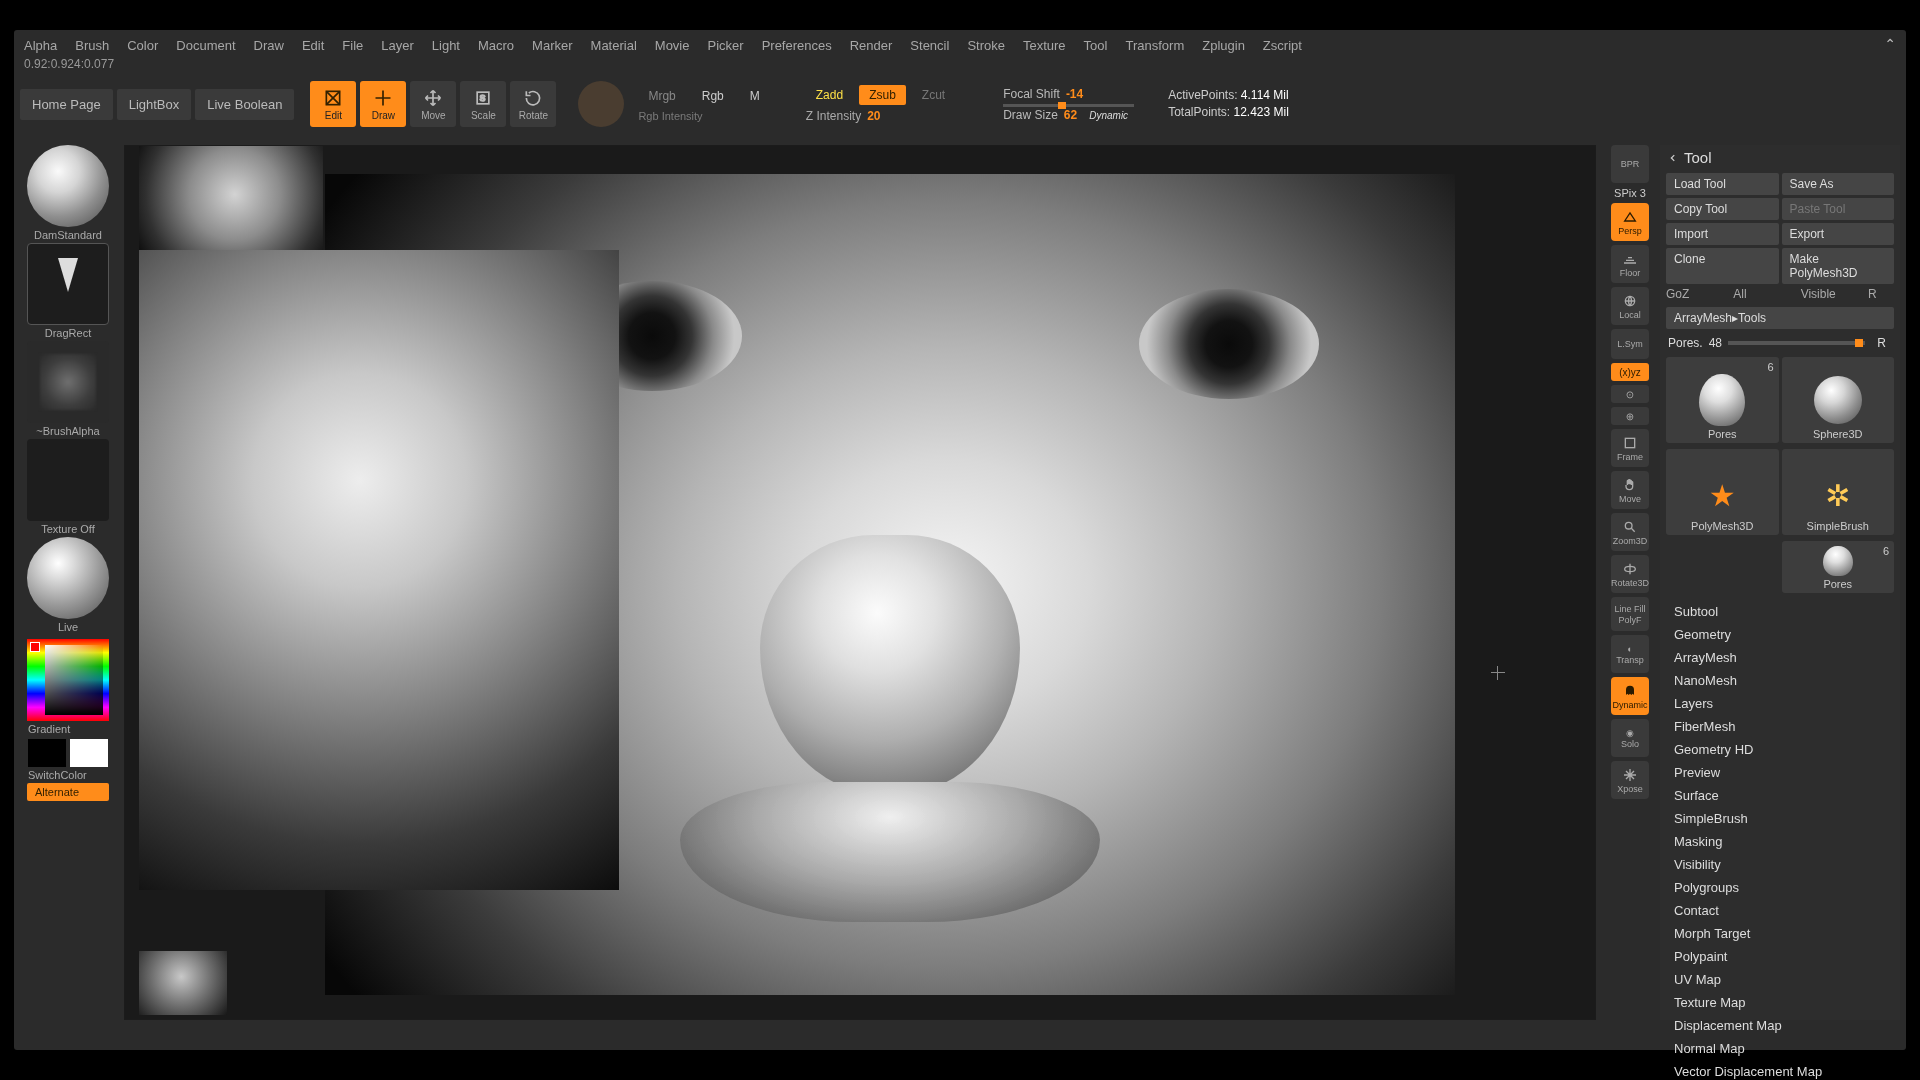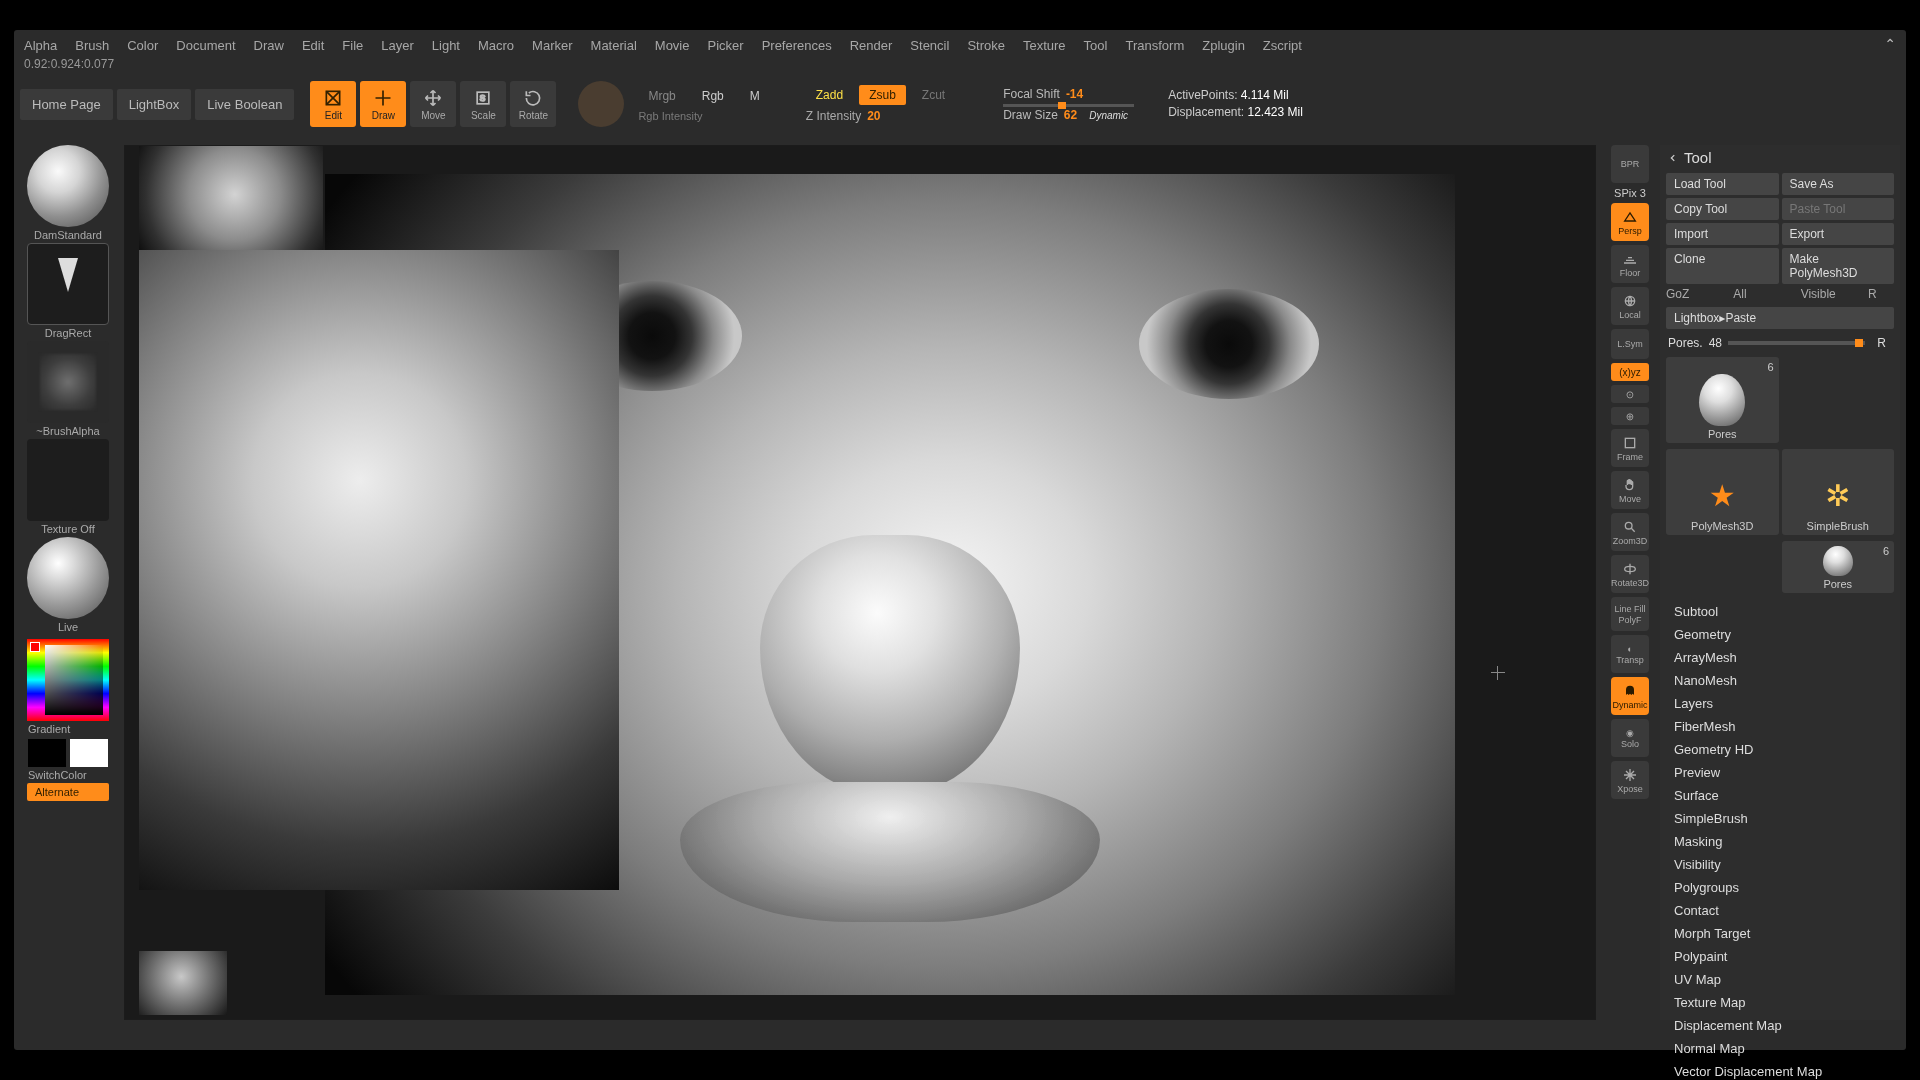--- a/index.html
+++ b/index.html
@@ -206,21 +206,21 @@
       <div class="slider-row">
           <span>Draw Size</span> 
           <span class="val">62</span>
         <span style="flex:1"></span>
           <span class="dyn-tag">Dynamic</span>
         </div>
     </div>
 
     <div class="stats">
       <div><span>ActivePoints:</span> <span class="v">4.114 Mil</span></div>
-      <div><span>Displacement:</span> <span class="v">12.423 Mil</span></div>
+      <div><span>TotalPoints:</span> <span class="v">12.423 Mil</span></div>
     </div>
   </div>
 
   <div class="workspace">
 
     <div class="left-shelf">
       <div class="swatch brush"></div>
       <div class="shelf-label">DamStandard</div>
       <div class="swatch stroke"></div>
       <div class="shelf-label">DragRect</div>
@@ -355,36 +355,40 @@
         <div class="gb">Clone</div>
         <div class="gb">Make PolyMesh3D</div>
       </div>
       <div class="row-4">
         <div class="gb tiny">GoZ</div>
         <div class="gb tiny">All</div>
         <div class="gb tiny">Visible</div>
         <div class="gb tiny">R</div>
       </div>
       <div class="grid-btns" style="grid-template-columns:1fr">
-        <div class="gb">Lightbox▸Paste</div>
+        <div class="gb">ArrayMesh▸Tools</div>
       </div>
       <div class="pores-row">
         <span>Pores.</span>
         <span>48</span>
         <div class="bar">
             <div class="k"></div>
           </div>
         <span class="gb tiny" style="padding:2px 6px">R</span>
       </div>
 
       <div class="thumb-row">
         <div class="thumb">
           <span class="cnt">6</span>
           <div class="head"></div>
             <span>Pores</span>
+          </div>
+        <div class="thumb">
+            <div class="ball"></div>
+            <span>Sphere3D</span>
           </div>
       </div>
       <div class="thumb-row">
         <div class="thumb">
             <div class="star">★</div>
             <span>PolyMesh3D</span>
           </div>
         <div class="thumb">
             <div class="star" style="color:#ffcb57">✲</div>
             <span>SimpleBrush</span>

